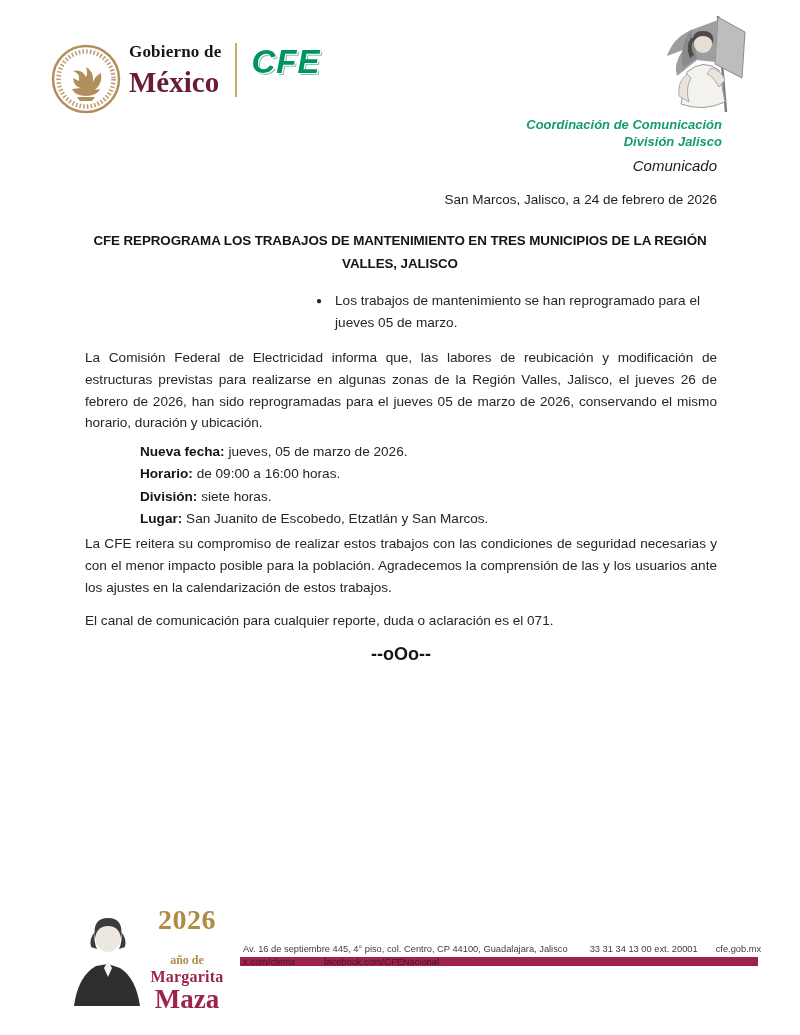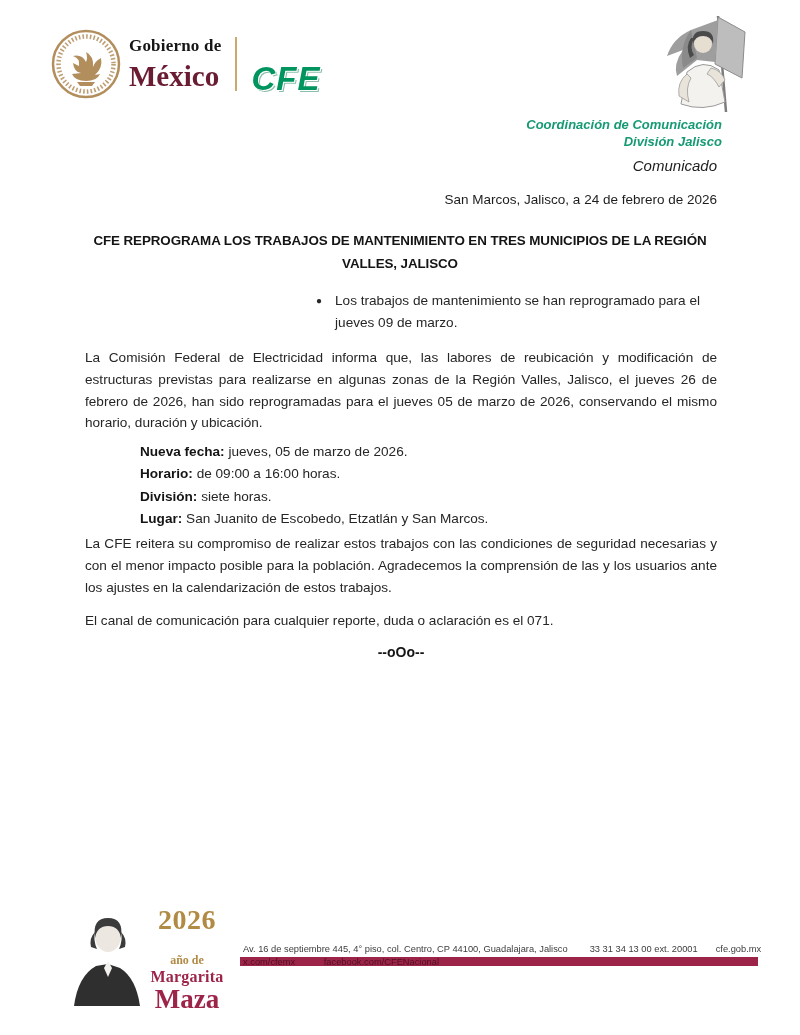--- a/index.html
+++ b/index.html
@@ -1,49 +1,49 @@
 <!DOCTYPE html>
 <html><head>
 <meta charset="utf-8">
 <style>
   html,body{margin:0;padding:0;background:#ffffff;}
   .page{
     position:relative;width:800px;height:1035px;background:#ffffff;
     font-family:"Liberation Sans","DejaVu Sans",sans-serif;color:#262626;overflow:hidden;
   }
   
-  .gov-block{position:absolute;top:28px;left:50px;display:flex;align-items:center;}
+  .gov-block{position:absolute;top:43px;left:50px;display:flex;align-items:flex-start;}
   .seal{width:72px;height:72px;}
   .gov-word{margin-left:7px;font-family:"Liberation Serif","DejaVu Serif",serif;line-height:1;}
   .gov-line1{font-size:17px;font-weight:bold;color:#161616;letter-spacing:.2px;}
   .gov-line2{font-size:29px;font-weight:bold;color:#691C32;margin-top:8px;}
   .gov-divider{width:2px;height:54px;background:#C9A96E;margin:0 14px 0 14px;}
   .cfe-logo{font-size:33px;font-weight:bold;font-style:italic;color:#00945E;letter-spacing:1px;
-    text-shadow:1px 1px 0 #ffffff,2px 2px 0 rgba(0,110,70,.45);margin-top:29px;}
+    text-shadow:1px 1px 0 #ffffff,2px 2px 0 rgba(0,110,70,.45);}
   .flag-figure{position:absolute;top:12px;right:52px;width:95px;height:106px;}
   
   .comm-office{position:absolute;top:116px;right:78px;text-align:right;
     color:#169A74;font-weight:bold;font-style:italic;font-size:13px;line-height:17px;}
   .doc-type{position:absolute;top:157px;right:83px;font-style:italic;font-size:15px;color:#1d1d1d;}
   .dateline{position:absolute;top:192px;right:83px;font-size:13.5px;color:#1d1d1d;}
   
   .doc-title{position:absolute;top:229px;left:80px;width:640px;text-align:center;
     font-size:13.4px;font-weight:bold;line-height:23px;color:#141414;letter-spacing:-.1px;}
   .bullet-item{position:absolute;top:290px;left:316px;width:402px;display:flex;
     font-size:13.6px;line-height:21.8px;color:#262626;}
   .bullet-dot{font-size:10px;line-height:21.8px;margin-right:13px;}
   .para{position:absolute;left:85px;width:632px;font-size:13.6px;line-height:21.8px;
     color:#262626;text-align:justify;margin:0;}
   .para1{top:347px;}
   .para2{top:533px;text-align:justify;}
   .para3{top:610px;text-align:left;}
   .detail-list{position:absolute;top:441px;left:140px;font-size:13.6px;line-height:22.4px;color:#262626;}
   .detail-row b{color:#141414;}
   .ooo-sep{position:absolute;top:644px;left:85px;width:632px;text-align:center;
-    font-weight:bold;font-size:14px;color:#141414;}
+    font-weight:bold;font-size:18px;color:#141414;}
   
   .portrait{position:absolute;top:906px;left:64px;width:84px;height:100px;}
   .year-block{position:absolute;top:906px;left:146px;width:82px;text-align:center;
     font-family:"Liberation Serif","DejaVu Serif",serif;font-weight:bold;line-height:1;}
   .year-num{font-size:28px;color:#B18A44;letter-spacing:.5px;}
   .year-sub{font-size:12px;color:#B18A44;margin-top:20px;}
   .year-first{font-size:16px;color:#9D2449;margin-top:3px;letter-spacing:.2px;}
   .year-last{font-size:27px;color:#9D2449;margin-top:1px;}
   .footer-line1{position:absolute;top:944px;left:243px;width:510px;display:flex;
     font-size:9.3px;color:#3c3c3c;white-space:nowrap;}
@@ -95,21 +95,21 @@
     <div>Coordinación de Comunicación</div>
     <div>División Jalisco</div>
   </div>
   <div class="doc-type">Comunicado</div>
   <div class="dateline">San Marcos, Jalisco, a 24 de febrero de 2026</div>
 
   <div class="doc-title">CFE REPROGRAMA LOS TRABAJOS DE MANTENIMIENTO EN TRES MUNICIPIOS DE LA REGIÓN VALLES, JALISCO</div>
 
   <div class="bullet-item">
     <span class="bullet-dot">●</span>
-    <span>Los trabajos de mantenimiento se han reprogramado para el jueves 09 de marzo.</span>
+    <span>Los trabajos de mantenimiento se han reprogramado para el jueves 05 de marzo.</span>
   </div>
 
   <p class="para para1">La Comisión Federal de Electricidad informa que, las labores de reubicación y modificación de estructuras previstas para realizarse en algunas zonas de la Región Valles, Jalisco, el jueves 26 de febrero de 2026, han sido reprogramadas para el jueves 05 de marzo de 2026, conservando el mismo horario, duración y ubicación.</p>
 
   <div class="detail-list">
     <div class="detail-row"><b>Nueva fecha:</b><span> jueves, 05 de marzo de 2026.</span></div>
     <div class="detail-row"><b>Horario:</b><span> de 09:00 a 16:00 horas.</span></div>
     <div class="detail-row"><b>División:</b><span> siete horas.</span></div>
     <div class="detail-row"><b>Lugar:</b><span> San Juanito de Escobedo, Etzatlán y San Marcos.</span></div>
   </div>

